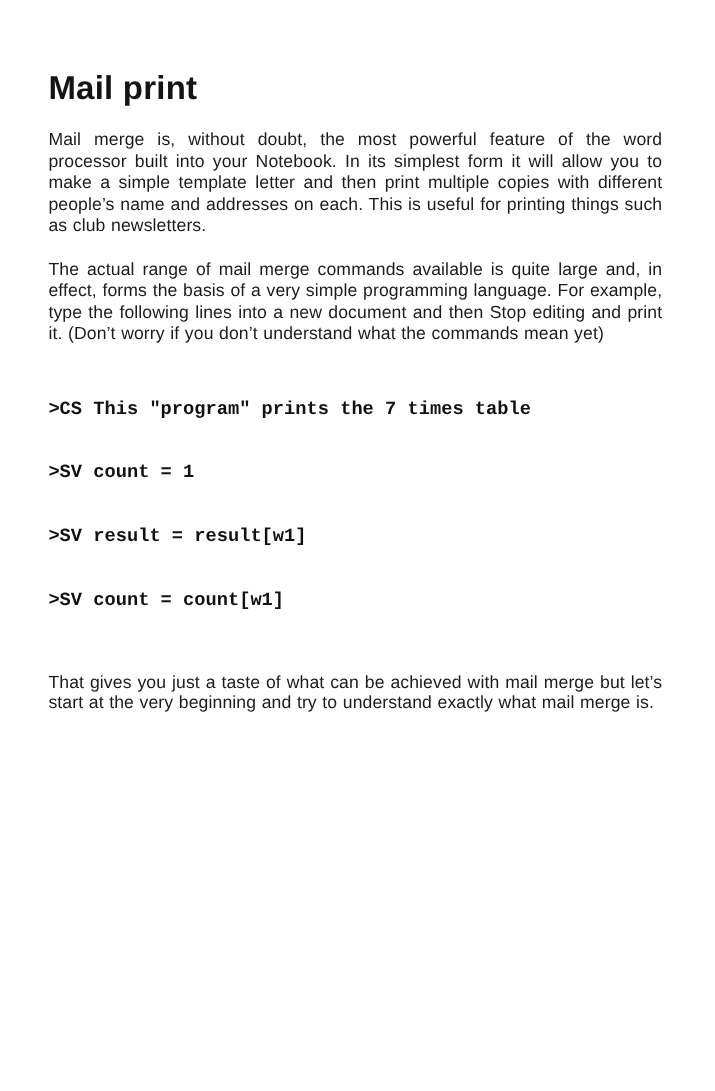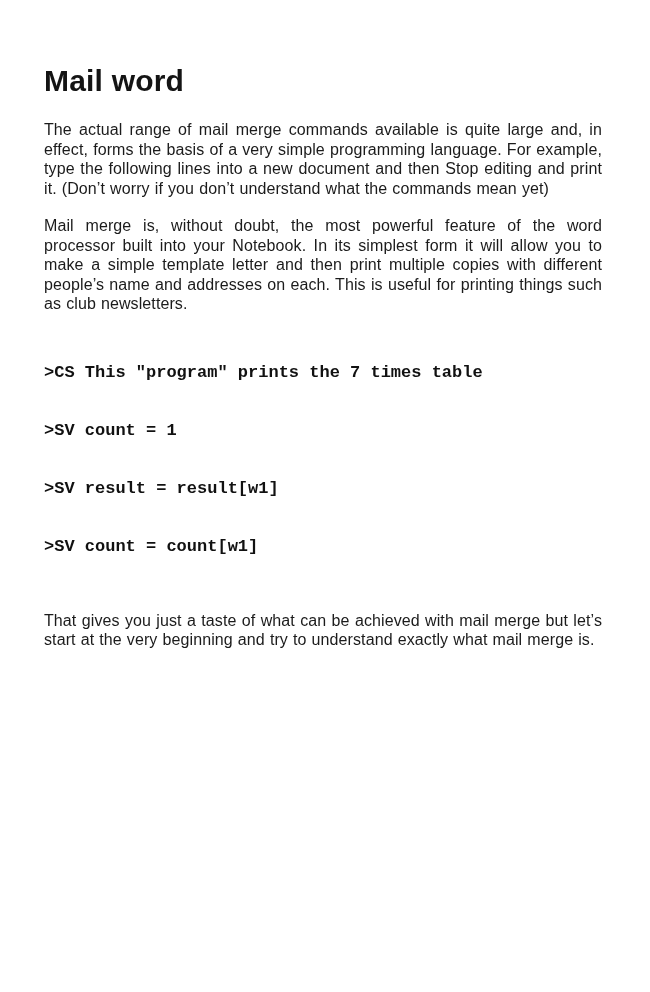--- a/index.html
+++ b/index.html
@@ -49,25 +49,25 @@
     white-space:pre;
   }
   .code.program{margin-top:11px;}
 </style>
 </head>
 <body>
 
 <div class="page">
   <div class="content">
 
-    <h1>Mail word</h1>
+    <h1>Mail print</h1>
+
+    <p class="body intro">Mail merge is, without doubt, the most powerful feature of the word processor built into your Notebook. In its simplest form it will allow you to make a simple template letter and then print multiple copies with different people’s name and addresses on each. This is useful for printing things such as club newsletters.</p>
 
     <p class="body range">The actual range of mail merge commands available is quite large and, in effect, forms the basis of a very simple programming language. For example, type the following lines into a new document and then Stop editing and print it. (Don’t worry if you don’t understand what the commands mean yet)</p>
-
-    <p class="body intro">Mail merge is, without doubt, the most powerful feature of the word processor built into your Notebook. In its simplest form it will allow you to make a simple template letter and then print multiple copies with different people’s name and addresses on each. This is useful for printing things such as club newsletters.</p>
 
     <div class="code program">
       <div class="code-line">&gt;CS This "program" prints the 7 times table</div>
       <div class="code-line">&gt;SV count = 1</div>
       <div class="code-line">&gt;SV result = result[w1]</div>
       <div class="code-line">&gt;SV count = count[w1]</div>
     </div>
 
     <p class="body taste">That gives you just a taste of what can be achieved with mail merge but let’s start at the very beginning and try to understand exactly what mail merge is.</p>
 

